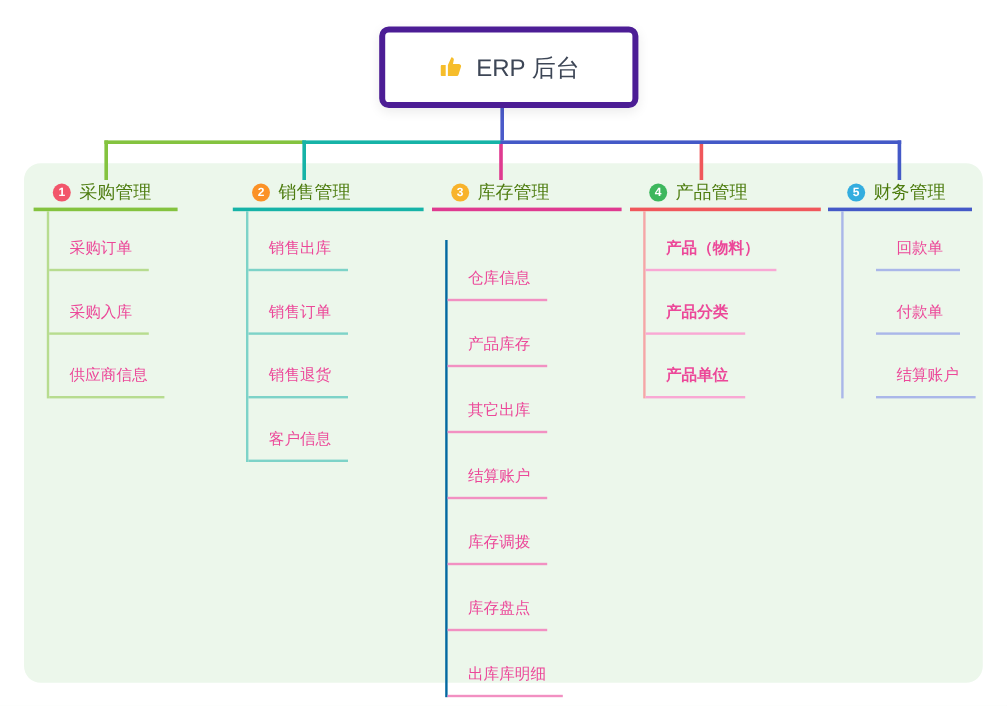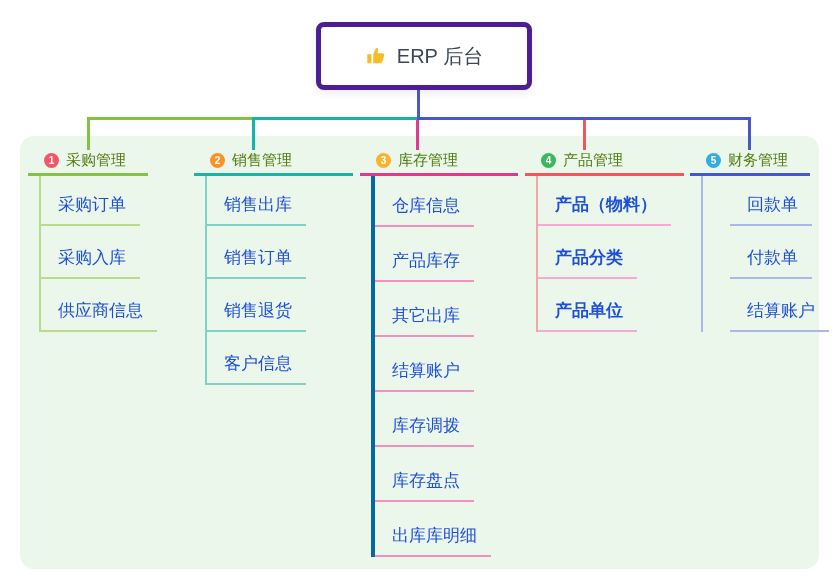--- a/index.html
+++ b/index.html
@@ -36,34 +36,34 @@
     width:15px;height:15px;border-radius:50%;flex:0 0 auto;
     color:#fff;font-size:10px;line-height:15px;text-align:center;font-weight:700;
   }
   .branch-label{font-size:15px;color:#4d7c0f;font-weight:500;white-space:nowrap;}
   .children{margin-left:11px;}
   .child{height:53px;display:flex;align-items:flex-end;}
   .child:first-child{height:50px;}
   .branch.tall .child{height:55px;}
   .branch.tall .child:first-child{height:51px;}
   .child-label{
-    font-size:17px;color:#1d4ed8;white-space:nowrap;
+    font-size:13px;color:#ec4899;white-space:nowrap;
     padding:0 14px 8px 17px;
   }
   
   .b1 .branch-header{border-bottom:3px solid #84c33f;}
   .b1 .children{border-left:2px solid #b7dc8f;}
   .b1 .child-label{border-bottom:2px solid #b7dc8f;}
   .b1 .badge{background:#f2566b;}
   .b2 .branch-header{border-bottom:3px solid #16b3a7;}
   .b2 .children{border-left:2px solid #7dd3c8;}
   .b2 .child-label{border-bottom:2px solid #7dd3c8;}
   .b2 .badge{background:#fb9227;}
   .b3 .branch-header{border-bottom:3px solid #df3a90;}
-  .b3 .children{border-left:4px solid #0369a1;}
+  .b3 .children{border-left:2px solid #0369a1;margin-top:24px;}
   .b3 .child-label{border-bottom:2px solid #f290c2;}
   .b3 .badge{background:#f8b32b;}
   .b4 .branch-header{border-bottom:3px solid #f0575b;}
   .b4 .children{border-left:2px solid #f5a6a7;}
   .b4 .child-label{border-bottom:2px solid #f9a8d4;font-weight:bold;}
   .b4 .badge{background:#3db75d;}
   .b5 .branch-header{border-bottom:3px solid #4459c7;}
   .b5 .children{border-left:2px solid #aab7e9;padding-left:27px;}
   .b5 .child-label{border-bottom:2px solid #aab7e9;}
   .b5 .badge{background:#33addf;}

